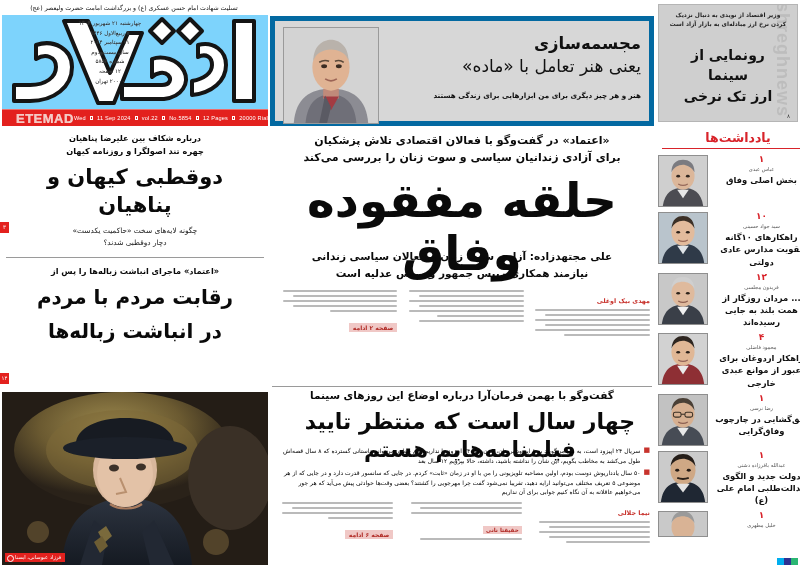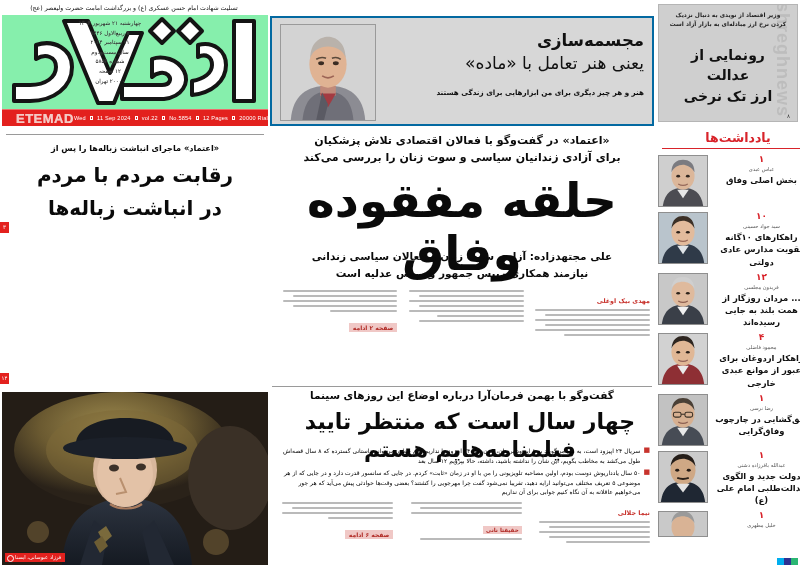--- a/index.html
+++ b/index.html
@@ -15,21 +15,21 @@
   .top-banner {
     position:absolute; left:0; top:0; width:268px; height:15px;
     background:#fff; color:#111; direction:rtl;
     font-size:6.2px; text-align:center; line-height:15px;
     white-space:nowrap; overflow:hidden;
   }
 
   
   .masthead {
     position:absolute; left:2px; top:15px; width:266px; height:111px;
-    background:#86efac; overflow:hidden;
+    background:#7dd3fc; overflow:hidden;
   }
   .logo-art { position:absolute; inset:0; }
   .logo-art svg { display:block; width:266px; height:96px; }
 
   .dateblock {
     position:absolute; right:118px; top:4px; width:80px;
     direction:rtl; text-align:center; color:#111;
     font-size:5.6px; line-height:1.72; z-index:4;
     text-shadow:0 0 1px rgba(255,255,255,.55);
   }
@@ -94,21 +94,21 @@
     content:""; position:absolute; left:2px; top:2px;
     width:5px; height:5px; border-radius:50%;
     border:1px solid #fff;
   }
 
   
   .center { position:absolute; left:270px; top:0; width:384px; height:567px; }
 
   .feature-box {
     position:absolute; left:0; top:16px; width:384px; height:110px;
-    background:#d7d7d7; border:2px solid #0369a1;
+    background:#d7d7d7; border:5px solid #0369a1;
   }
   .fb-text {
     position:absolute; right:8px; top:12px; width:250px;
     direction:rtl; text-align:right; color:#111;
   }
   .fb-text .l1 { font-size:16.5px; font-weight:bold; line-height:1.35; }
   .fb-text .l2 { font-size:17px; font-weight:normal; line-height:1.35; }
   .fb-text .l3 { font-size:7.2px; line-height:1.6; margin-top:12px; font-weight:600;}
   .fb-photo {
     position:absolute; left:8px; top:6px; width:96px; height:97px;
@@ -272,20 +272,27 @@
         <i class="sep"></i>
         <span>12  Pages</span>
         <i class="sep"></i>
         <span>20000   Rials</span>
       </span>
     </div>
   </div>
 
   <div class="left-col">
 
+    <div class="lc-item fa">
+      <div class="kicker">درباره شکاف بین علیرضا پناهیان</div>
+      <div class="kicker">چهره تند اصولگرا و روزنامه کیهان</div>
+      <div class="bighead">دوقطبی کیهان و پناهیان</div>
+      <div class="sub">چگونه لایه‌های سخت «حاکمیت یکدست»</div>
+      <div class="sub">دچار دوقطبی شدند؟</div>
+    </div>
 
     <div class="lc-div"></div>
 
     <div class="lc-item lc-item2 fa">
       <div class="kicker">«اعتماد» ماجرای انباشت زباله‌ها را پس از</div>
       <div class="bighead">رقابت مردم با مردم</div>
       <div class="bighead">در انباشت زباله‌ها</div>
     </div>
   </div>
 
@@ -457,21 +464,21 @@
   <div class="right">
 
     <div class="promo">
       <span class="wm">mashreghnews</span>
       <div class="ptop">
         <div>وزیر اقتصاد از نویدی به دنبال نزدیک</div>
         <div>کردن نرخ ارز مبادله‌ای به بازار آزاد است</div>
       </div>
       <div class="phead">
         <div>رونمایی از</div>
-        <div>عدالت</div>
+        <div>سینما</div>
         <div>ارز تک نرخی</div>
       </div>
       <span class="pnum">۸</span>
     </div>
 
     <div class="notes">
       <div class="notes-title">یادداشت‌ها</div>
       <div class="notes-rule"></div>
       <div class="notes-body">
 

